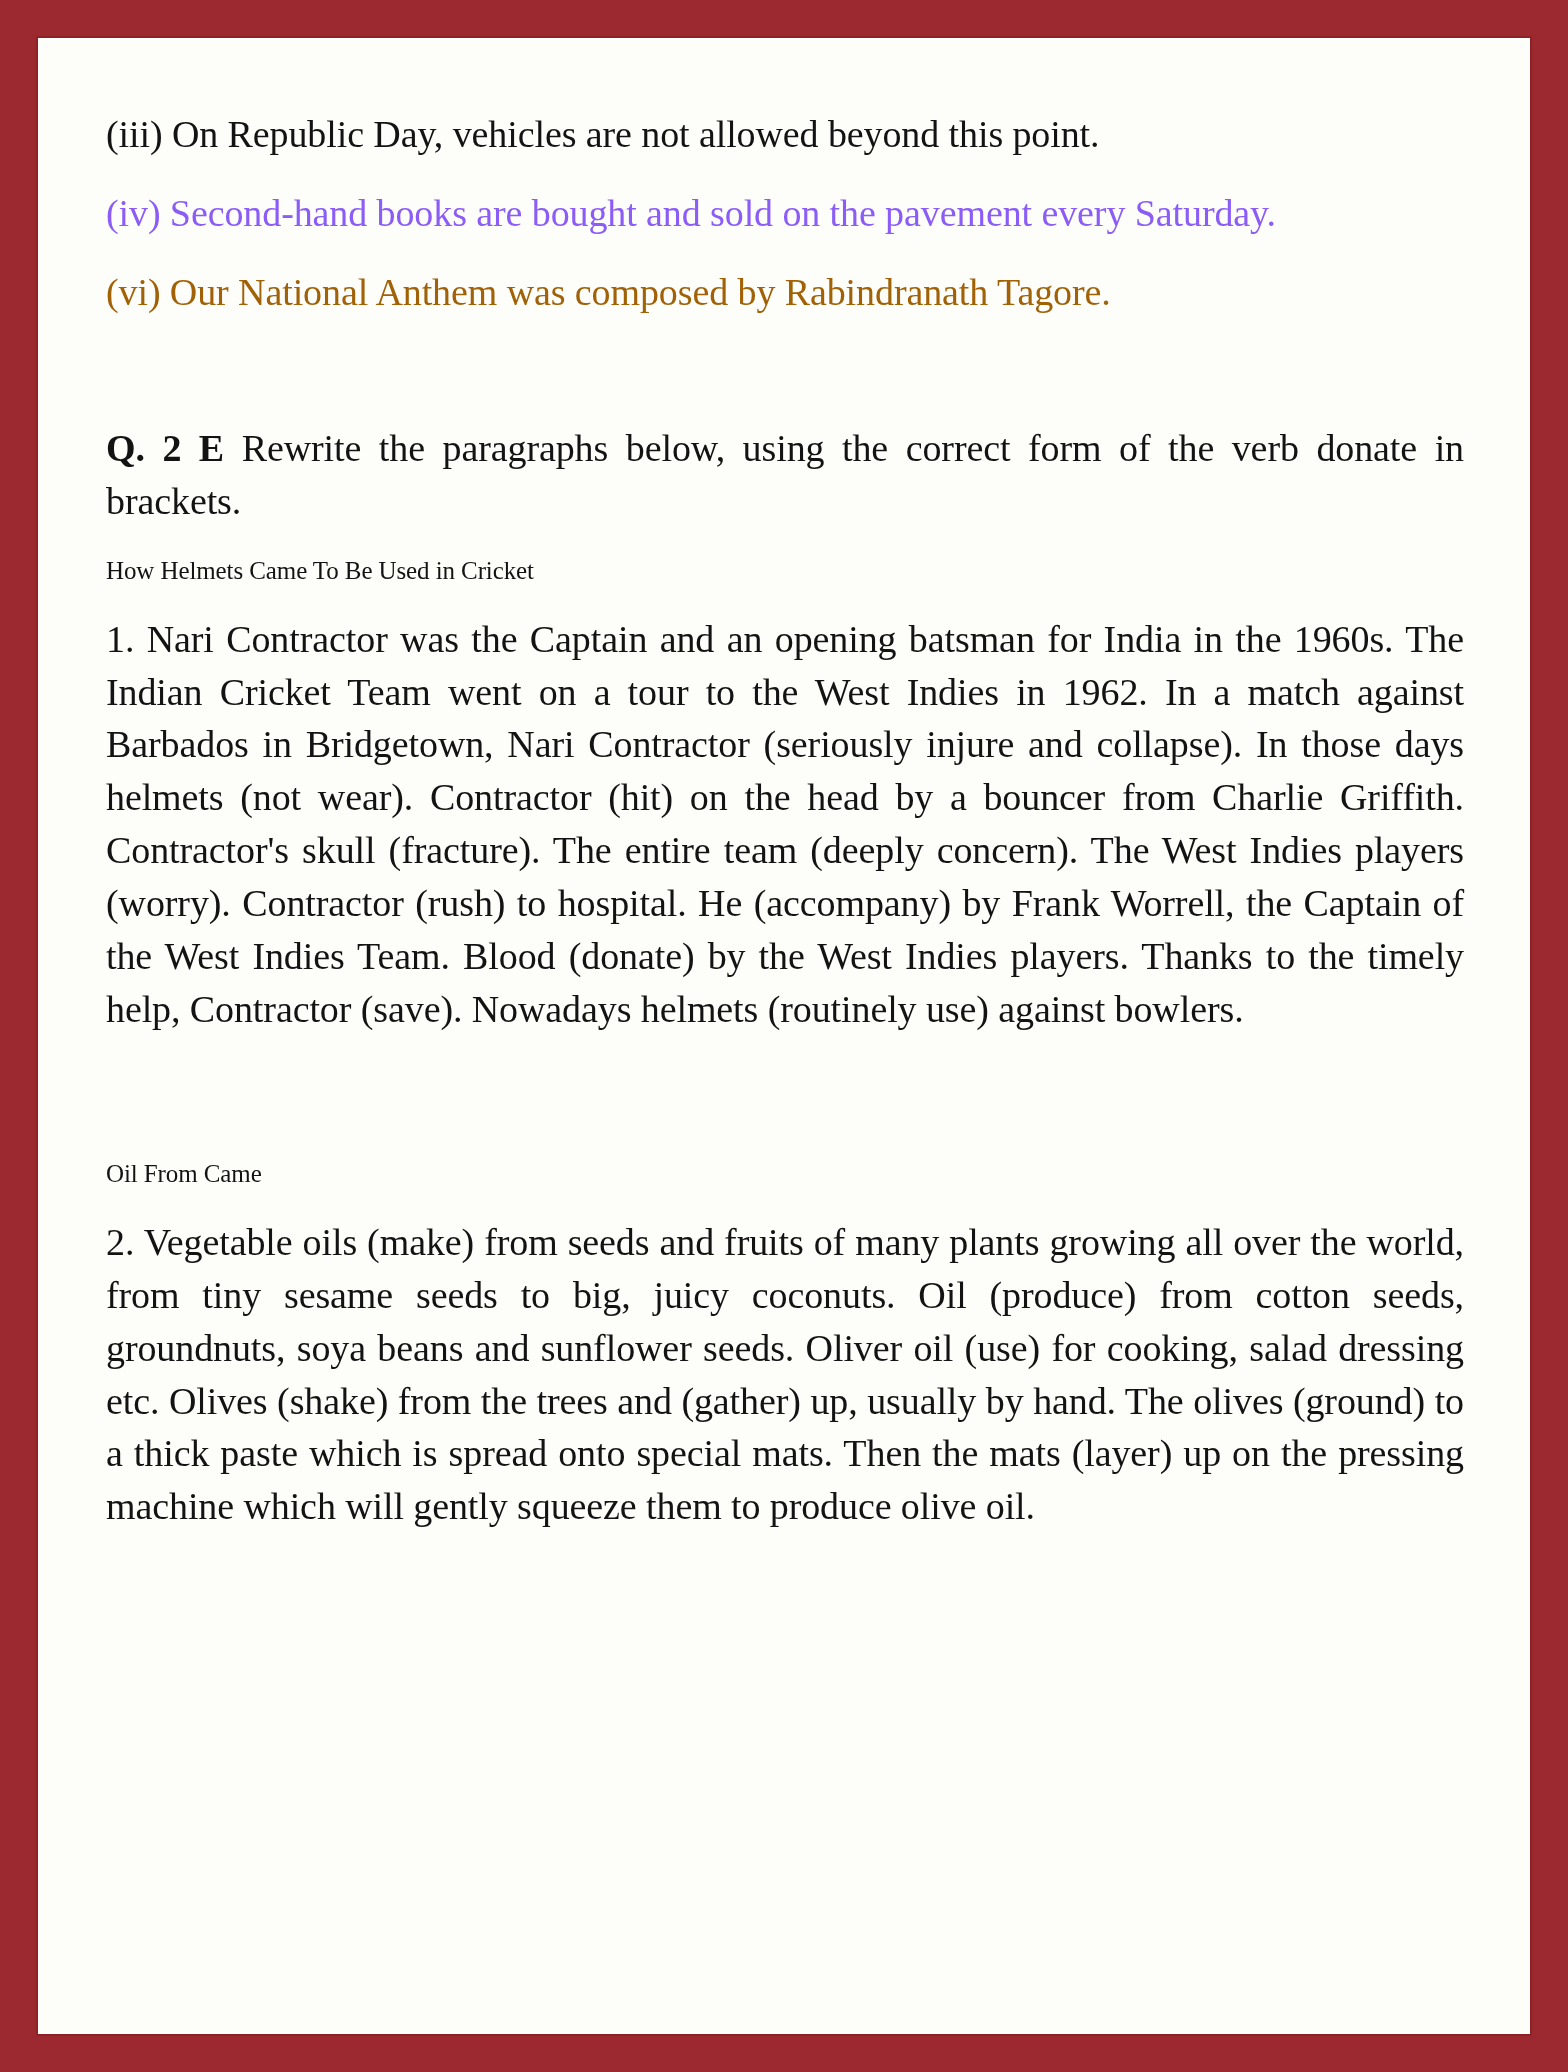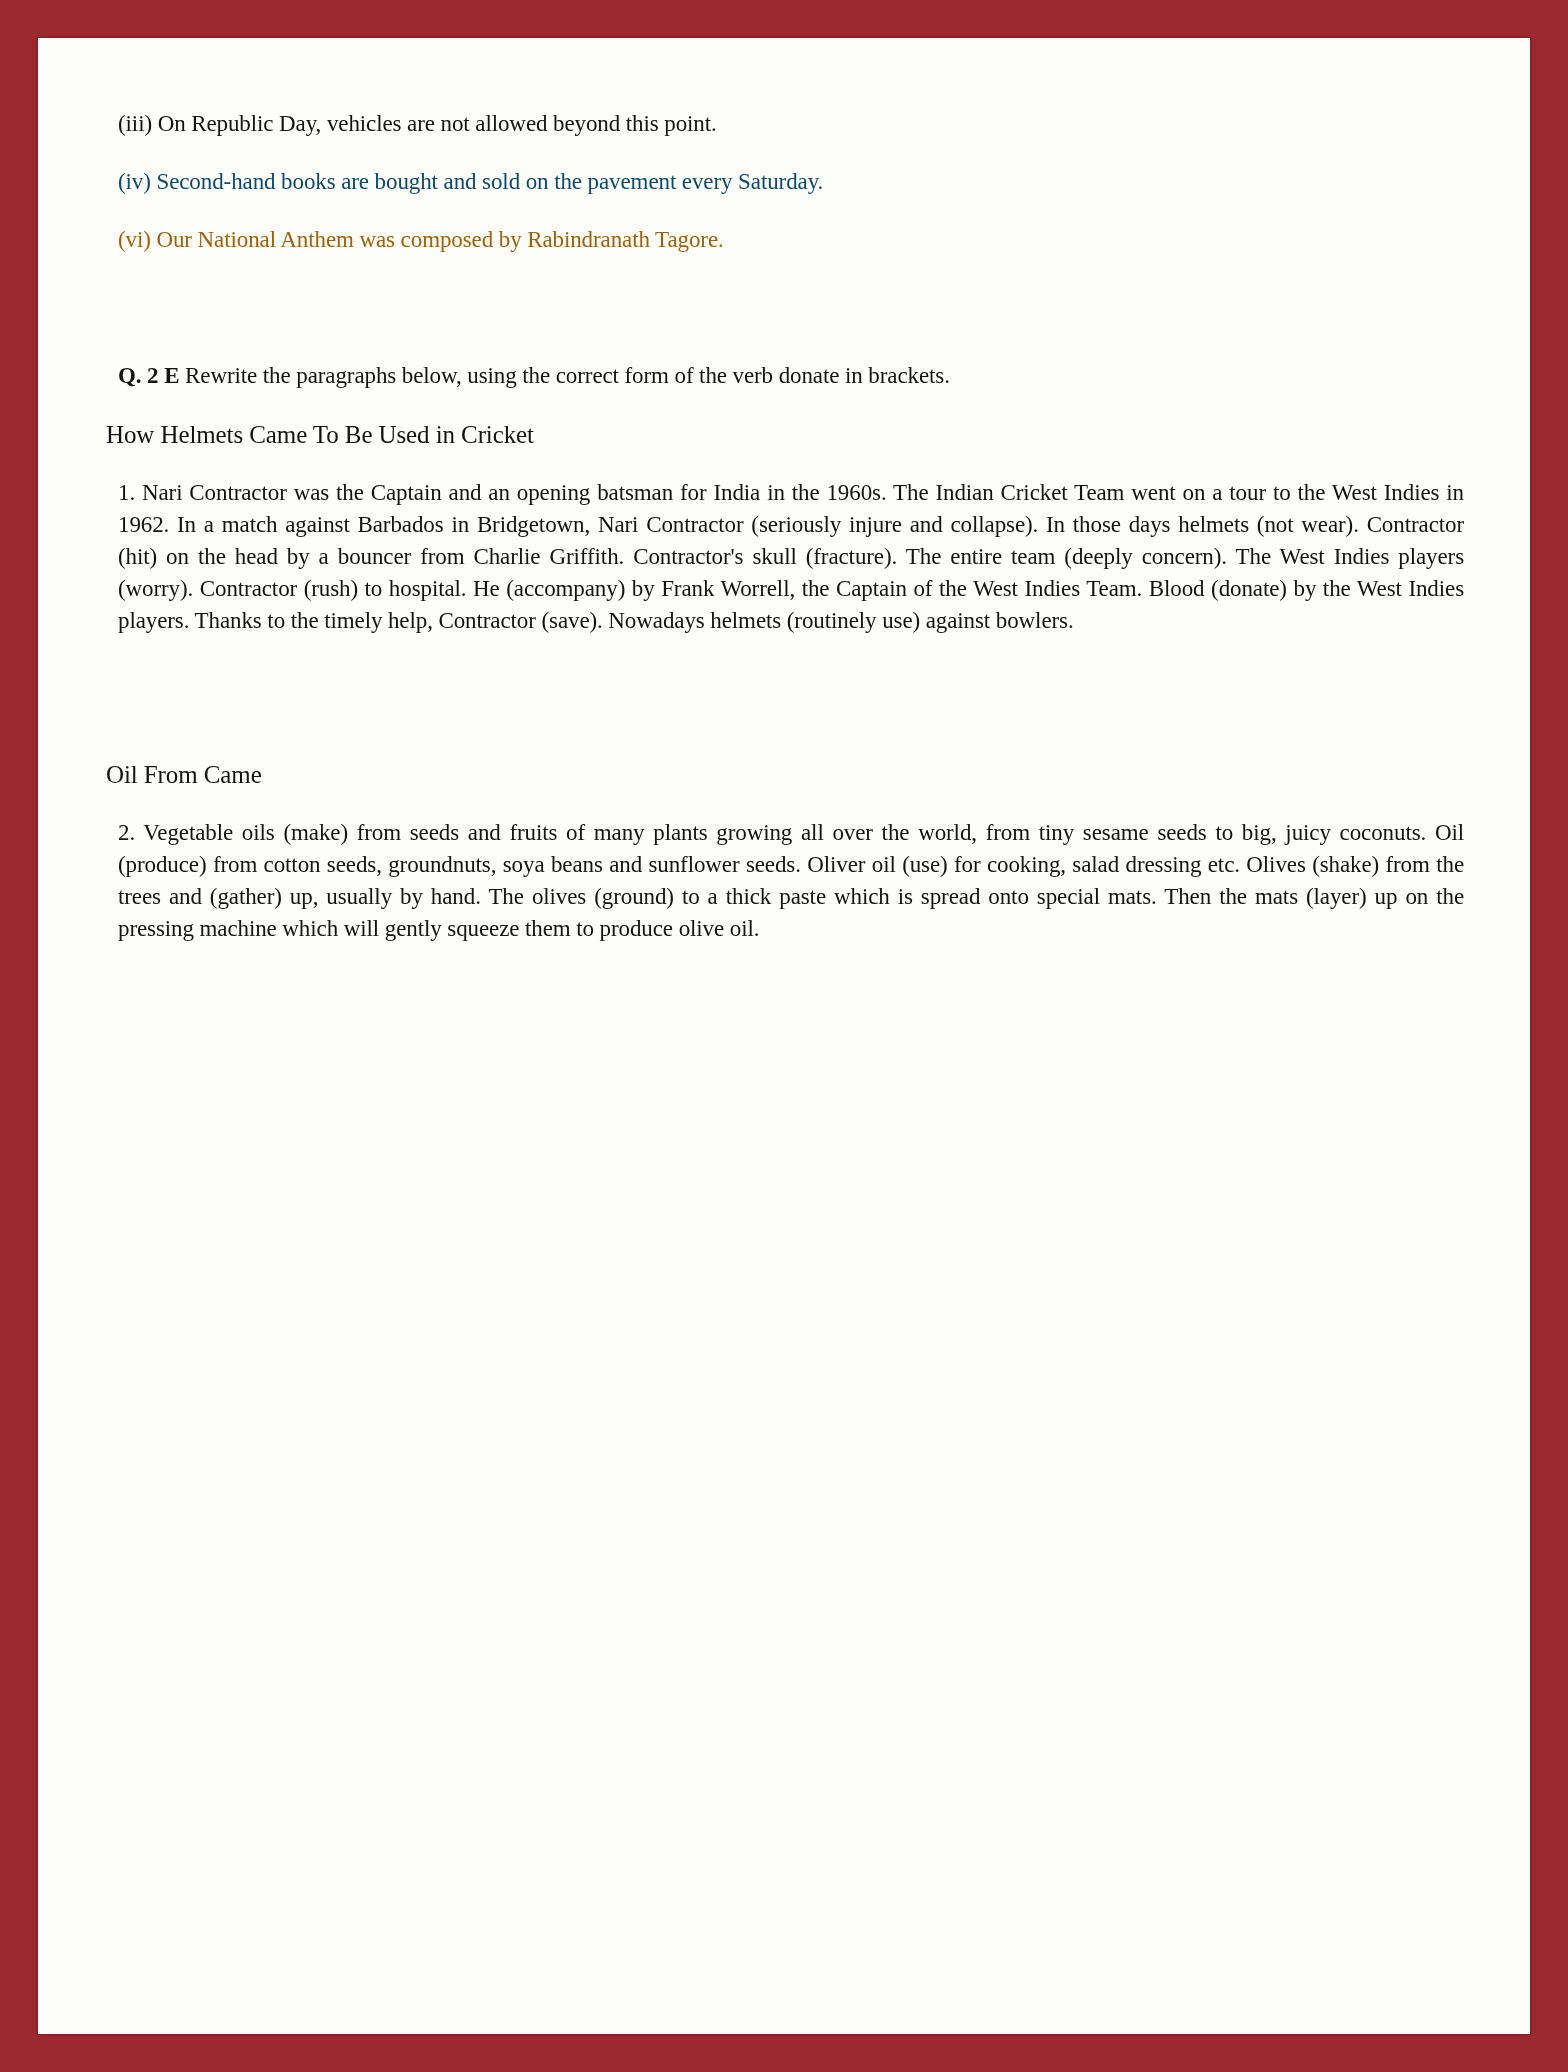--- a/index.html
+++ b/index.html
@@ -50,25 +50,25 @@
     left: 0; top: 0; right: 0; bottom: 0;
     background: #fdfdfa;
     box-sizing: border-box;
     padding: 70px 66px 40px 68px;
     overflow: hidden;
   }
 
   
   .para {
     color: #131313;
-    font-size: 23px;
+    font-size: 38px;
     line-height: 1.39;
     text-align: justify;
     text-justify: inter-word;
-    margin: 0 0 26px 12px;
+    margin: 0 0 26px 0;
     letter-spacing: -0.1px;
     font-stretch: condensed;
     transform-origin: left top;
   }
   .q-label {
     font-weight: bold;
   }
   .spacer-lg { height: 78px; }
   .spacer-xl { height: 96px; }
 
@@ -91,21 +91,21 @@
 <body>
 
 <div class="page" style="background: rgb(156, 41, 48); border-color: rgb(156, 41, 48);">
   <div class="frame-mid" style="background: rgb(156, 41, 48); border-color: rgb(156, 41, 48);">
     <div class="frame-inner-line" style="border-color: rgb(140, 33, 40); background: rgb(253, 253, 250);">
 
       <div class="sheet" style="background: rgb(253, 253, 250);">
 
         <p class="para justify-block" style="color: rgb(19, 19, 19);">(iii) On Republic Day, vehicles are not allowed beyond this point.</p>
 
-        <p class="para justify-block" style="color: #0c4a6e;">(iv) Second-hand books are bought and sold on the pavement every Saturday.</p>
+        <p class="para justify-block" style="color: #8b5cf6;">(iv) Second-hand books are bought and sold on the pavement every Saturday.</p>
 
 
         <p class="para justify-block" style="color: #a16207;">(vi) Our National Anthem was composed by Rabindranath Tagore.</p>
 
         <div class="spacer-lg"></div>
 
         <p class="para justify-block" style="color: rgb(19, 19, 19);"><span class="q-label">Q. 2 E</span><span>&nbsp;</span><span>Rewrite the paragraphs below, using the correct form of the verb donate in brackets.</span></p>
 
         <p class="sub-title" style="color: rgb(19, 19, 19);">How Helmets Came To Be Used in Cricket</p>
 

